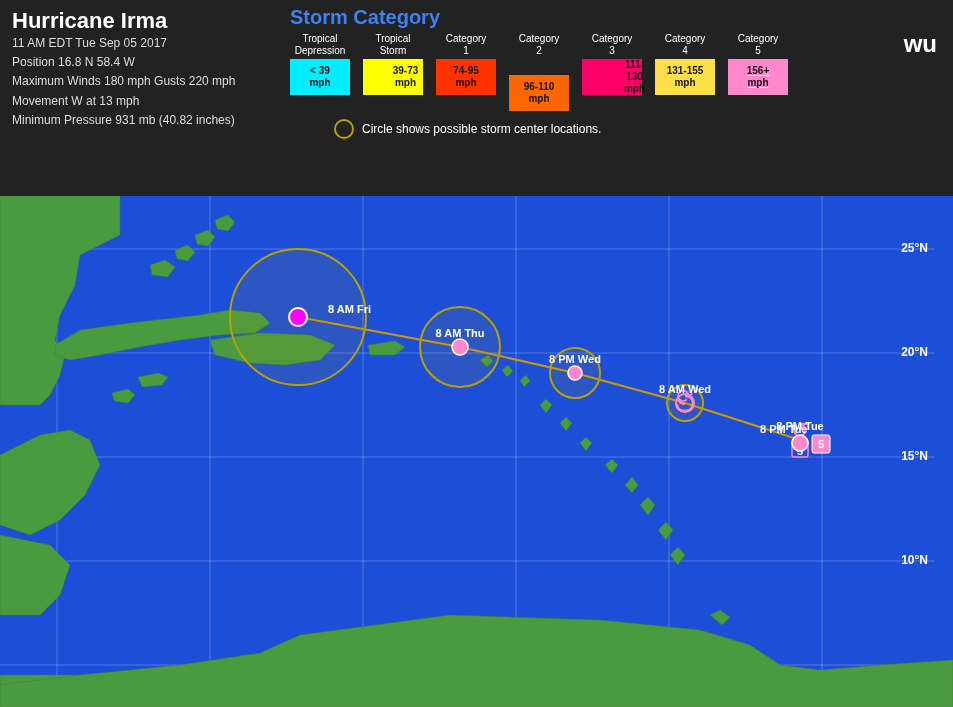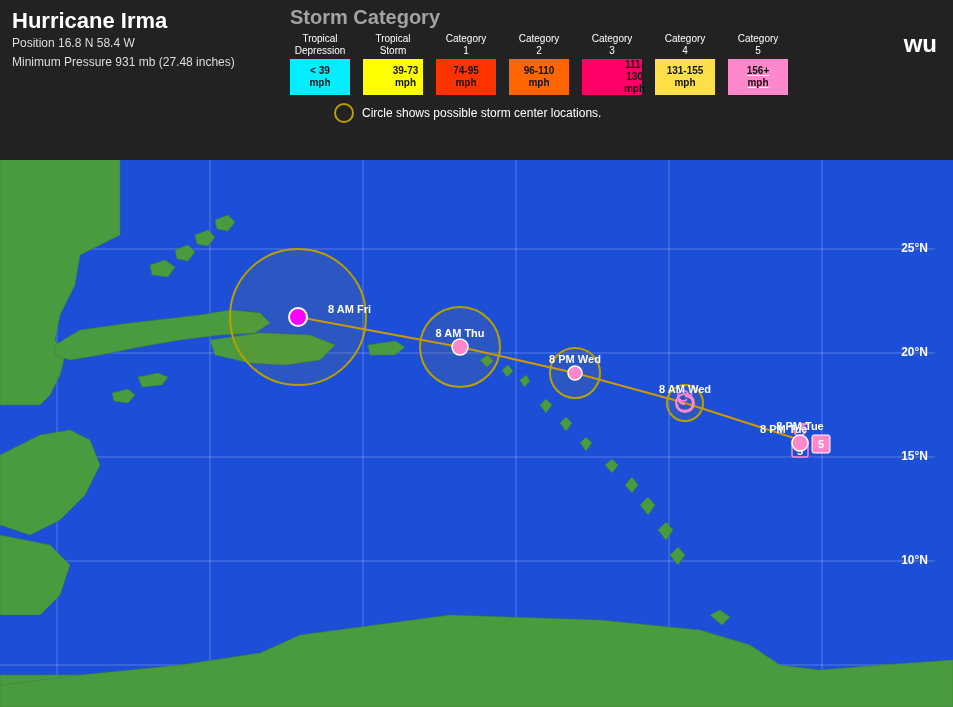--- a/index.html
+++ b/index.html
@@ -9,21 +9,21 @@
       overflow: hidden;
       font-family: Arial, sans-serif;
       background: #1a6b8a;
       position: relative;
     }
 
     
     #header {
       position: absolute;
       top: 0; left: 0; right: 0;
-      height: 160px;
+      height: 196px;
       background: #222;
       color: white;
       z-index: 10;
       display: flex;
     }
 
     #storm-info {
       padding: 8px 12px;
       min-width: 280px;
     }
@@ -41,21 +41,21 @@
     }
 
     #legend-area {
       flex: 1;
       padding: 6px 10px;
     }
 
     #legend-title {
       font-size: 20px;
       font-weight: bold;
-      color: #a3a3a3;
+      color: #3b82f6;
       text-align: left;
       margin-bottom: 4px;
     }
 
     #legend-categories {
       display: flex;
       gap: 13px;
       align-items: flex-start;
     }
 
@@ -141,22 +141,25 @@
       width: 100%; height: 100%;
       pointer-events: none;
     }
   </style>
 </head>
 <body>
 
 <div id="header">
   <div id="storm-info">
     <h1>Hurricane Irma</h1>
+    <p>11 AM EDT Tue Sep 05 2017</p>
     <p>Position 16.8 N 58.4 W</p>
-    <p>Minimum Pressure 931 mb (27.48 inches)</p>
+    <p>Maximum Winds 180 mph  Gusts 220 mph</p>
+    <p>Movement W at 13 mph</p>
+    <p>Minimum Pressure 931 mb (40.82 inches)</p>
   </div>
 
   <div id="legend-area">
     <div id="legend-title">Storm Category</div>
     <div id="legend-categories">
 
     <div class="cat-item">
           <div class="cat-label">Tropical<br>Depression</div>
           <div class="cat-box" style="background: rgb(0, 238, 255);">
             <span>&lt; 39<br>mph</span>
@@ -169,21 +172,21 @@
           </div>
         </div>
         <div class="cat-item">
           <div class="cat-label">Category<br>1</div>
           <div class="cat-box" style="background: rgb(255, 51, 0);">
             <span>74-95<br>mph</span>
           </div>
         </div>
         <div class="cat-item">
           <div class="cat-label">Category<br>2</div>
-          <div class="cat-box" style="background: rgb(255, 102, 0);">
+          <div class="cat-box" style="background: rgb(255, 102, 0); margin-top: 16px;">
             <span>96-110<br>mph</span>
           </div>
         </div>
         <div class="cat-item">
           <div class="cat-label">Category<br>3</div>
           <div class="cat-box" style="background: rgb(255, 0, 102); padding-left: 45px;">
             <span>111-130<br>mph</span>
           </div>
         </div>
         <div class="cat-item">

